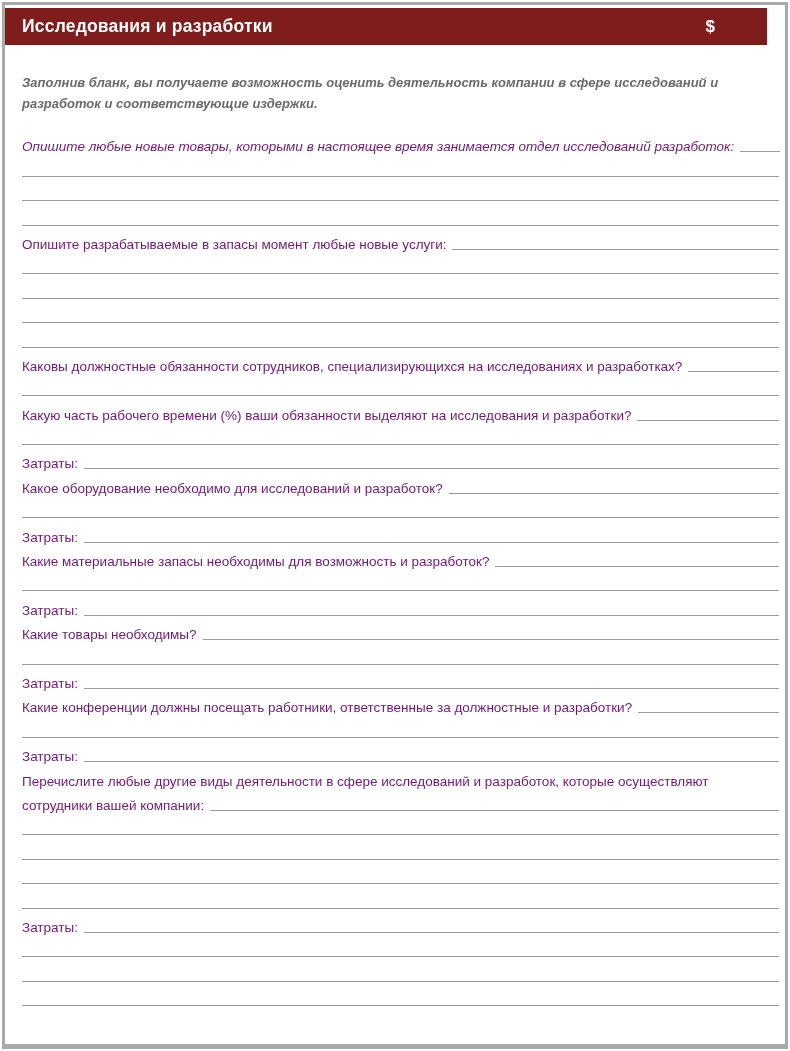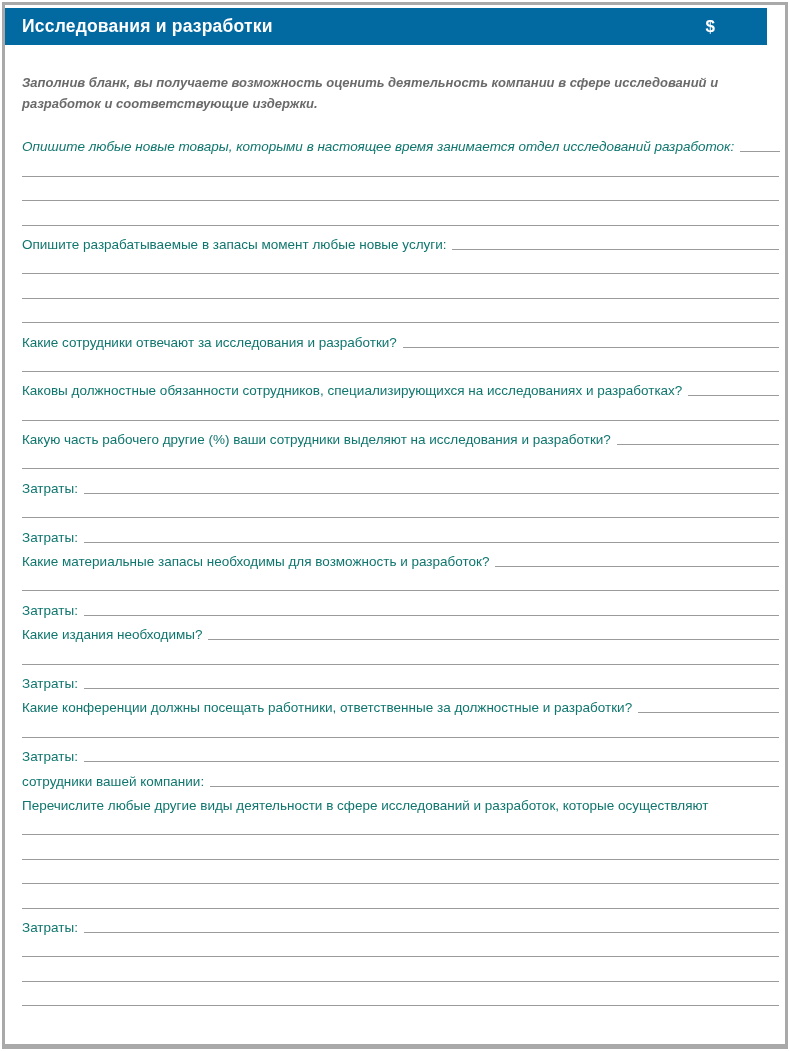--- a/index.html
+++ b/index.html
@@ -3,37 +3,37 @@
 <meta charset="utf-8">
 <style>
   html,body{margin:0;padding:0;background:#ffffff;}
   body{width:790px;height:1051px;position:relative;font-family:"Liberation Sans",sans-serif;}
   .page{
     position:absolute;left:2px;top:2px;right:2px;bottom:2px;
     border:3px solid #a9a9a9;border-bottom-width:5px;
     background:#ffffff;box-sizing:border-box;overflow:hidden;
   }
   .header-bar{
-    height:37px;margin:3px 18px 0 0;background:#0369a1;
+    height:37px;margin:3px 18px 0 0;background:#7f1d1d;
     display:flex;align-items:center;justify-content:space-between;
     padding:0 52px 0 17px;
   }
   .header-title{
     color:#ffffff;font-size:17.5px;font-weight:bold;letter-spacing:.2px;
   }
   .header-dollar{color:#ffffff;font-size:17px;font-weight:bold;}
   .content{padding:0 6px 0 17px;color:#6f6f6f;}
   .intro{
     margin:27px 0 18px 0;font-size:13px;font-weight:bold;font-style:italic;
     line-height:21px;color:#6a6a6a;max-width:730px;
   }
   .rows{margin:0;}
   .row{height:24.4px;display:flex;align-items:flex-end;}
   .row .label{
-    white-space:nowrap;font-size:13.5px;line-height:18px;color:#0f766e;
+    white-space:nowrap;font-size:13.5px;line-height:18px;color:#701a75;
   }
   .row.italic .label{font-style:italic;}
   .row .fill{
     flex:1;border-bottom:1.4px solid #9b9b9b;margin:0 0 4px 6px;min-width:40px;
   }
   .row.line-only .fill{margin-left:0;}
 </style>
 </head>
 <body>
 
@@ -64,43 +64,43 @@
         </div>
         <div class="row line-only">
           <span class="fill"></span>
         </div>
         <div class="row line-only">
           <span class="fill"></span>
         </div>
         <div class="row line-only">
           <span class="fill"></span>
         </div>
-        <div class="row">
-          <span class="label">Какие сотрудники отвечают за исследования и разработки?</span>
-          <span class="fill"></span>
-        </div>
         <div class="row line-only">
           <span class="fill"></span>
         </div>
         <div class="row">
           <span class="label">Каковы должностные обязанности сотрудников, специализирующихся на исследованиях и разработках?</span>
           <span class="fill"></span>
         </div>
         <div class="row line-only">
           <span class="fill"></span>
         </div>
         <div class="row">
-          <span class="label">Какую часть рабочего другие (%) ваши сотрудники выделяют на исследования и разработки?</span>
+          <span class="label">Какую часть рабочего времени (%) ваши обязанности выделяют на исследования и разработки?</span>
           <span class="fill"></span>
         </div>
         <div class="row line-only">
           <span class="fill"></span>
         </div>
         <div class="row">
           <span class="label">Затраты:</span>
+          <span class="fill"></span>
+        </div>
+        <div class="row">
+          <span class="label">Какое оборудование необходимо для исследований и разработок?</span>
           <span class="fill"></span>
         </div>
         <div class="row line-only">
           <span class="fill"></span>
         </div>
         <div class="row">
           <span class="label">Затраты:</span>
           <span class="fill"></span>
         </div>
         <div class="row">
@@ -108,21 +108,21 @@
           <span class="fill"></span>
         </div>
         <div class="row line-only">
           <span class="fill"></span>
         </div>
         <div class="row">
           <span class="label">Затраты:</span>
           <span class="fill"></span>
         </div>
         <div class="row">
-          <span class="label">Какие издания необходимы?</span>
+          <span class="label">Какие товары необходимы?</span>
           <span class="fill"></span>
         </div>
         <div class="row line-only">
           <span class="fill"></span>
         </div>
         <div class="row">
           <span class="label">Затраты:</span>
           <span class="fill"></span>
         </div>
         <div class="row">
@@ -130,25 +130,25 @@
           <span class="fill"></span>
         </div>
         <div class="row line-only">
           <span class="fill"></span>
         </div>
         <div class="row">
           <span class="label">Затраты:</span>
           <span class="fill"></span>
         </div>
         <div class="row">
+          <span class="label">Перечислите любые другие виды деятельности в сфере исследований и разработок, которые осуществляют</span>
+        </div>
+        <div class="row">
           <span class="label">сотрудники вашей компании:</span>
           <span class="fill"></span>
-        </div>
-        <div class="row">
-          <span class="label">Перечислите любые другие виды деятельности в сфере исследований и разработок, которые осуществляют</span>
         </div>
         <div class="row line-only">
           <span class="fill"></span>
         </div>
         <div class="row line-only">
           <span class="fill"></span>
         </div>
         <div class="row line-only">
           <span class="fill"></span>
         </div>

